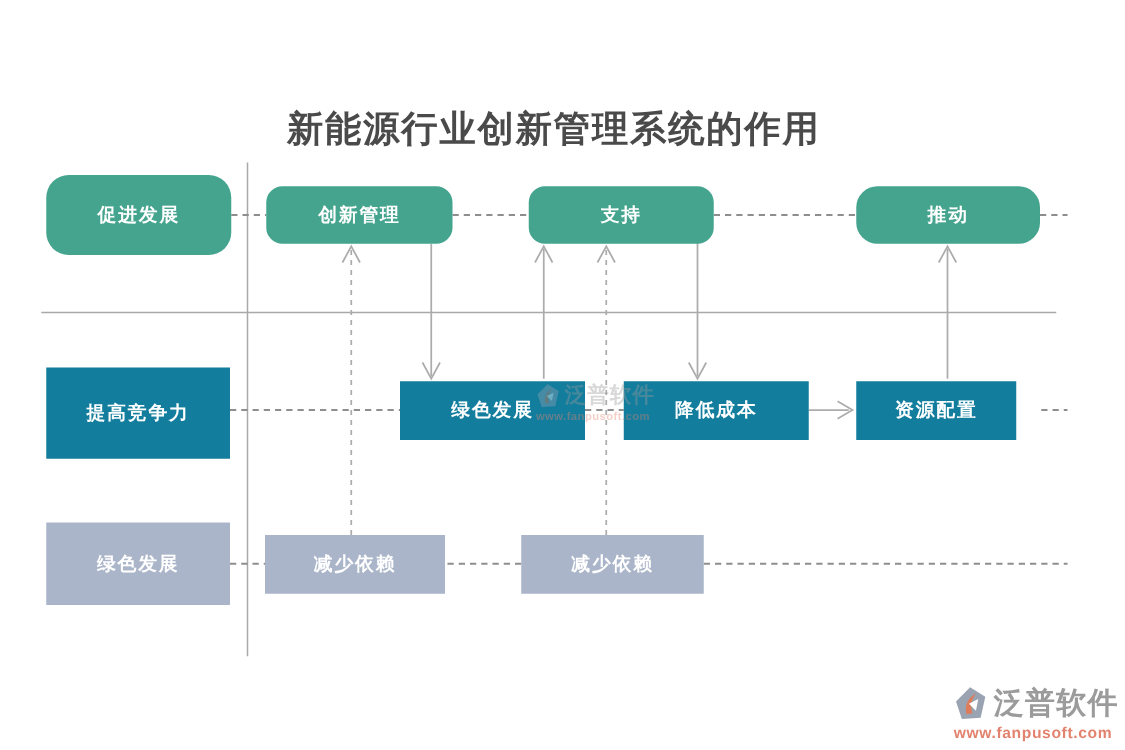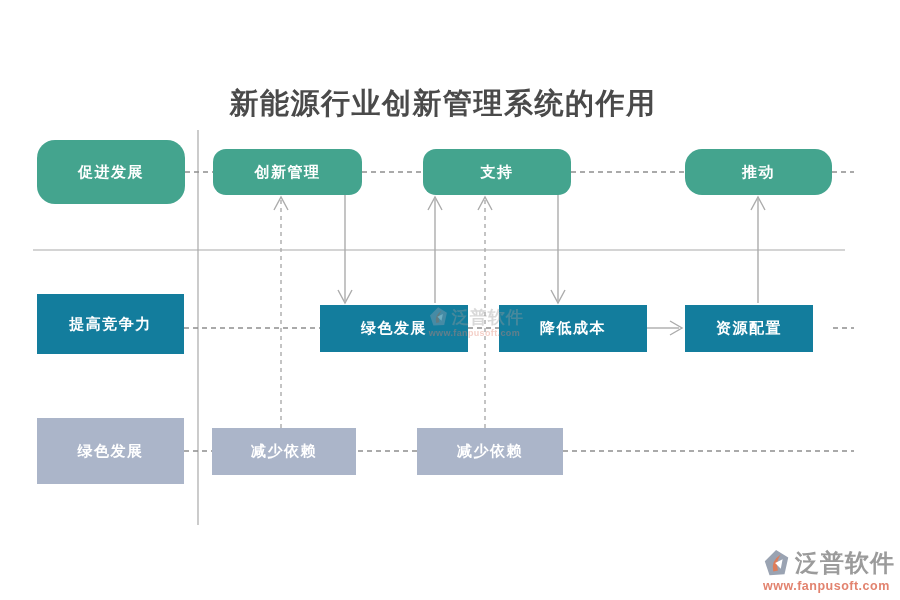--- a/index.html
+++ b/index.html
@@ -27,21 +27,21 @@
   .green.big{border-radius:18px;}
   .teal{background:var(--teal,#137D9D);}
   .grayb{background:var(--gray,#ABB5C9);}
 
   
   #b-cujin{left:37px;top:140px;width:148px;height:64px;}
   #b-chuangxin{left:213px;top:149px;width:149px;height:46px;}
   #b-zhichi{left:423px;top:149px;width:148px;height:46px;}
   #b-tuidong{left:685px;top:149px;width:147px;height:46px;border-radius:17px;}
   
-  #b-tigao{left:37px;top:294px;width:147px;height:60px;}
+  #b-tigao{left:37px;top:294px;width:147px;height:73px;}
   #b-liyong{left:320px;top:305px;width:148px;height:47px;}
   #b-jdcb{left:499px;top:305px;width:148px;height:47px;}
   #b-ziyuan{left:685px;top:305px;width:128px;height:47px;}
   
   #b-lvse{left:37px;top:418px;width:147px;height:66px;}
   #b-jianshao{left:212px;top:428px;width:144px;height:47px;}
   #b-jdnh{left:417px;top:428px;width:146px;height:47px;}
 
   .wm{position:absolute;line-height:1;}
   .wm-top{display:flex;align-items:center;gap:3px;}

